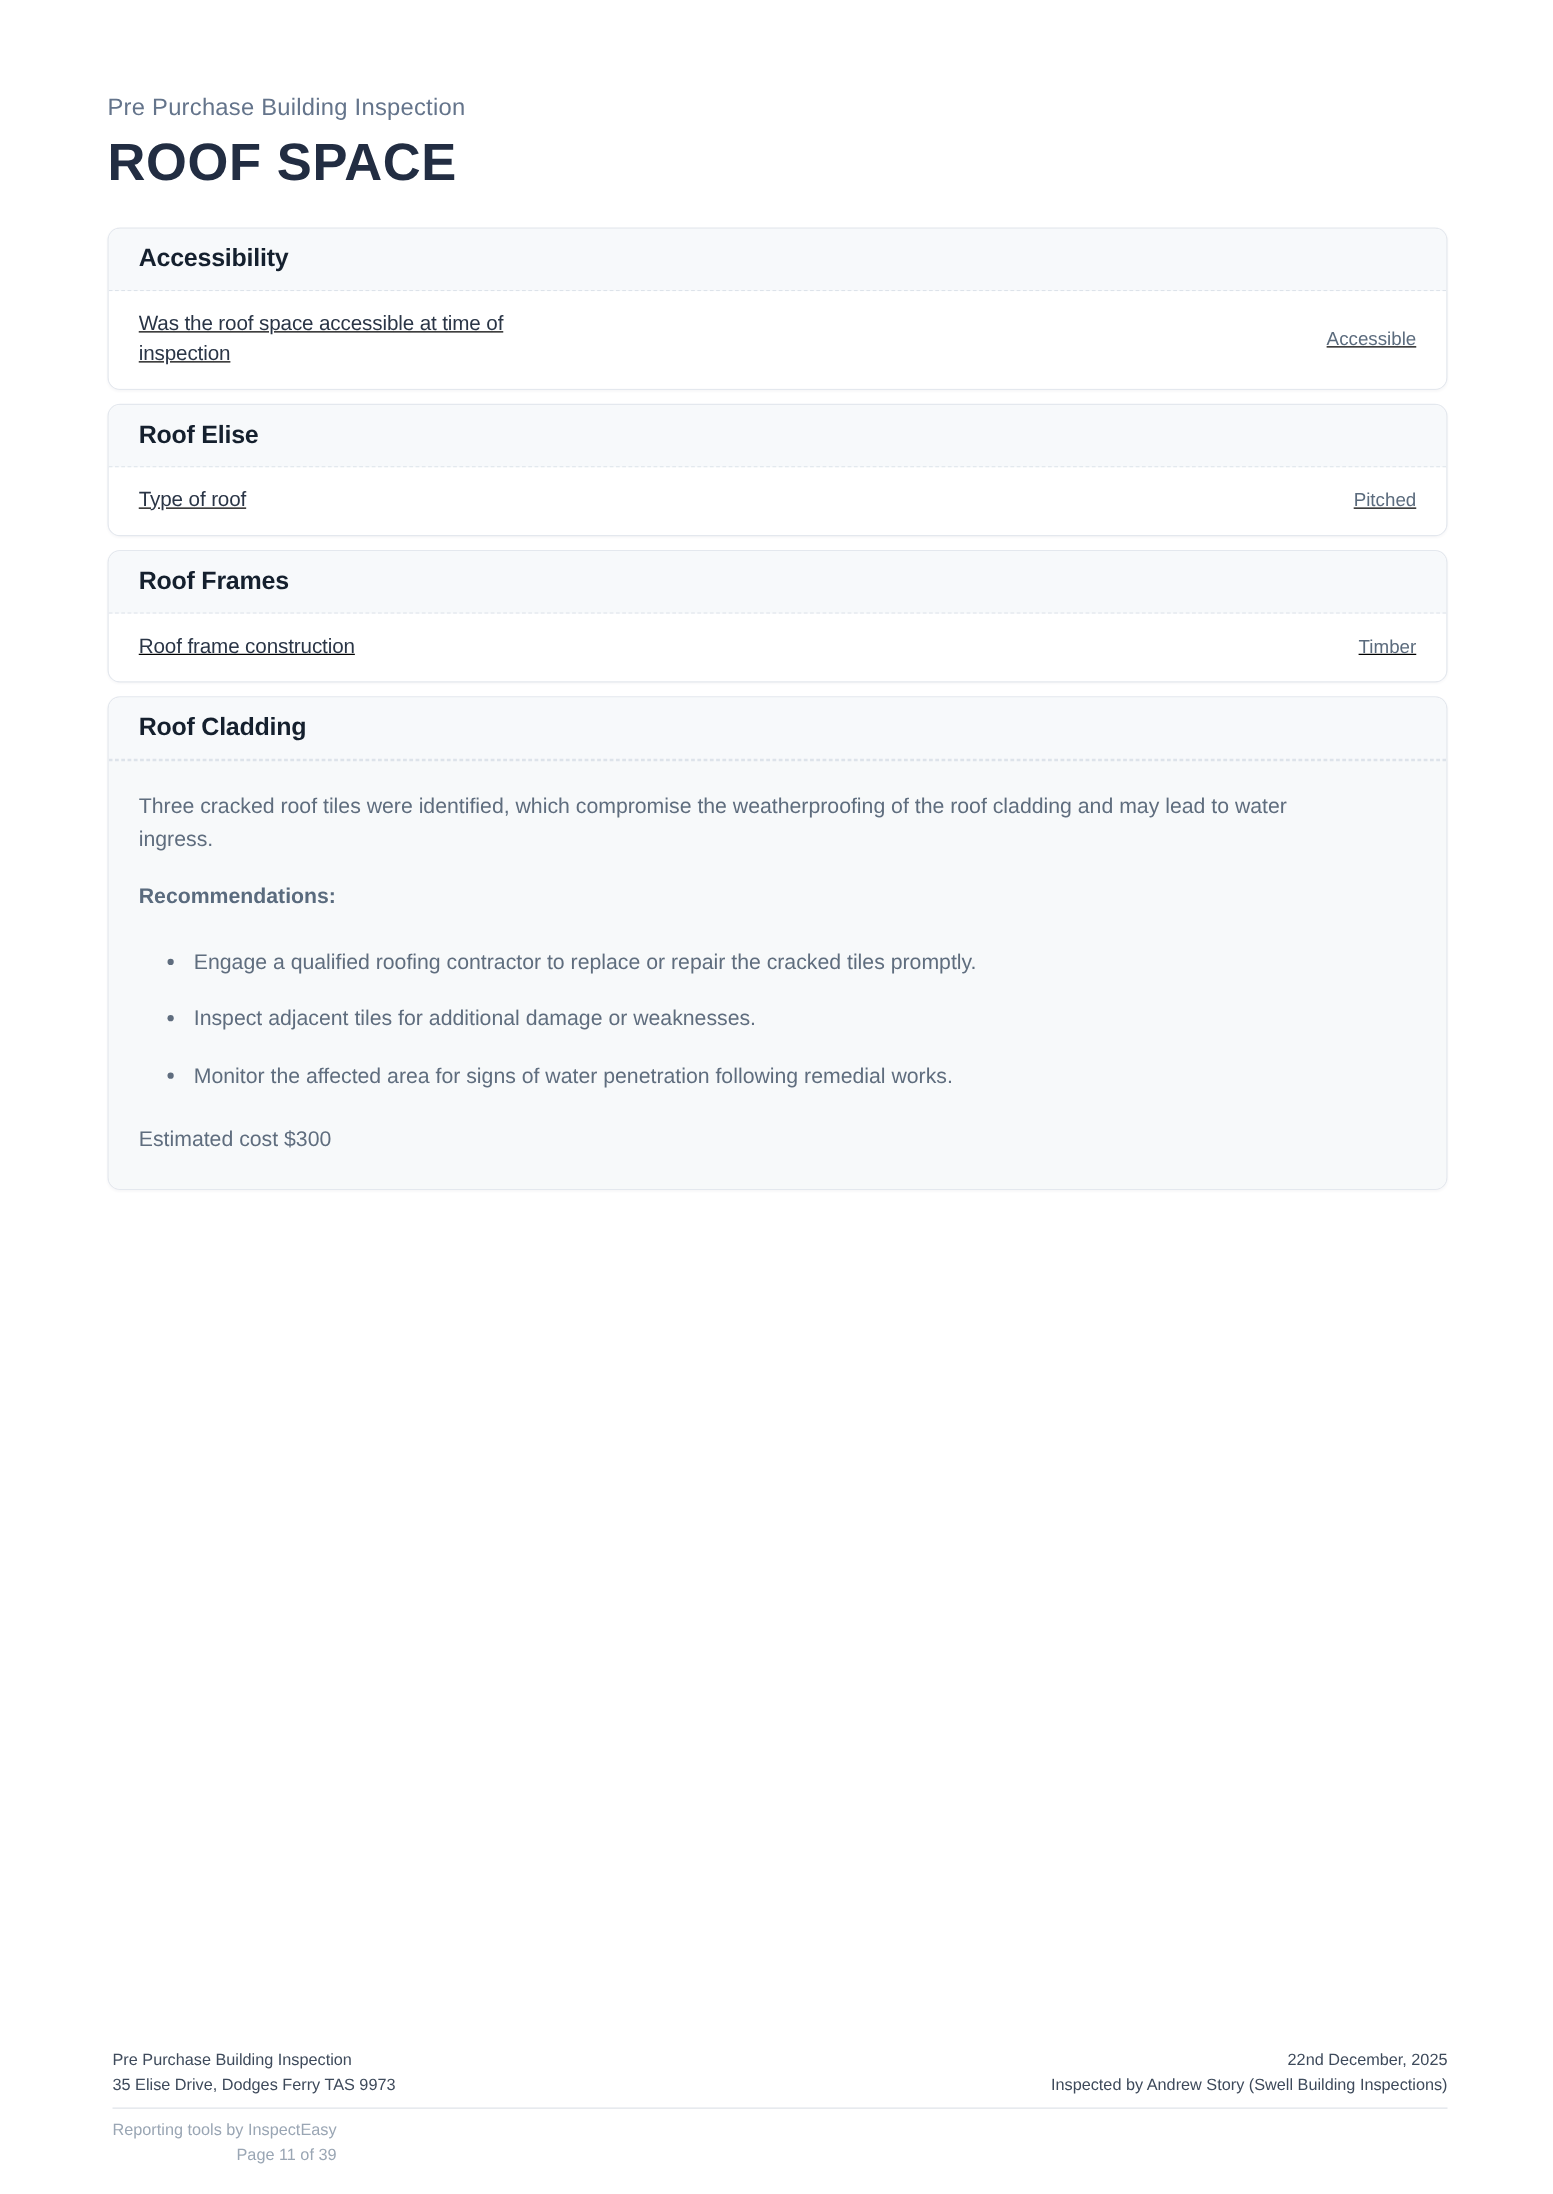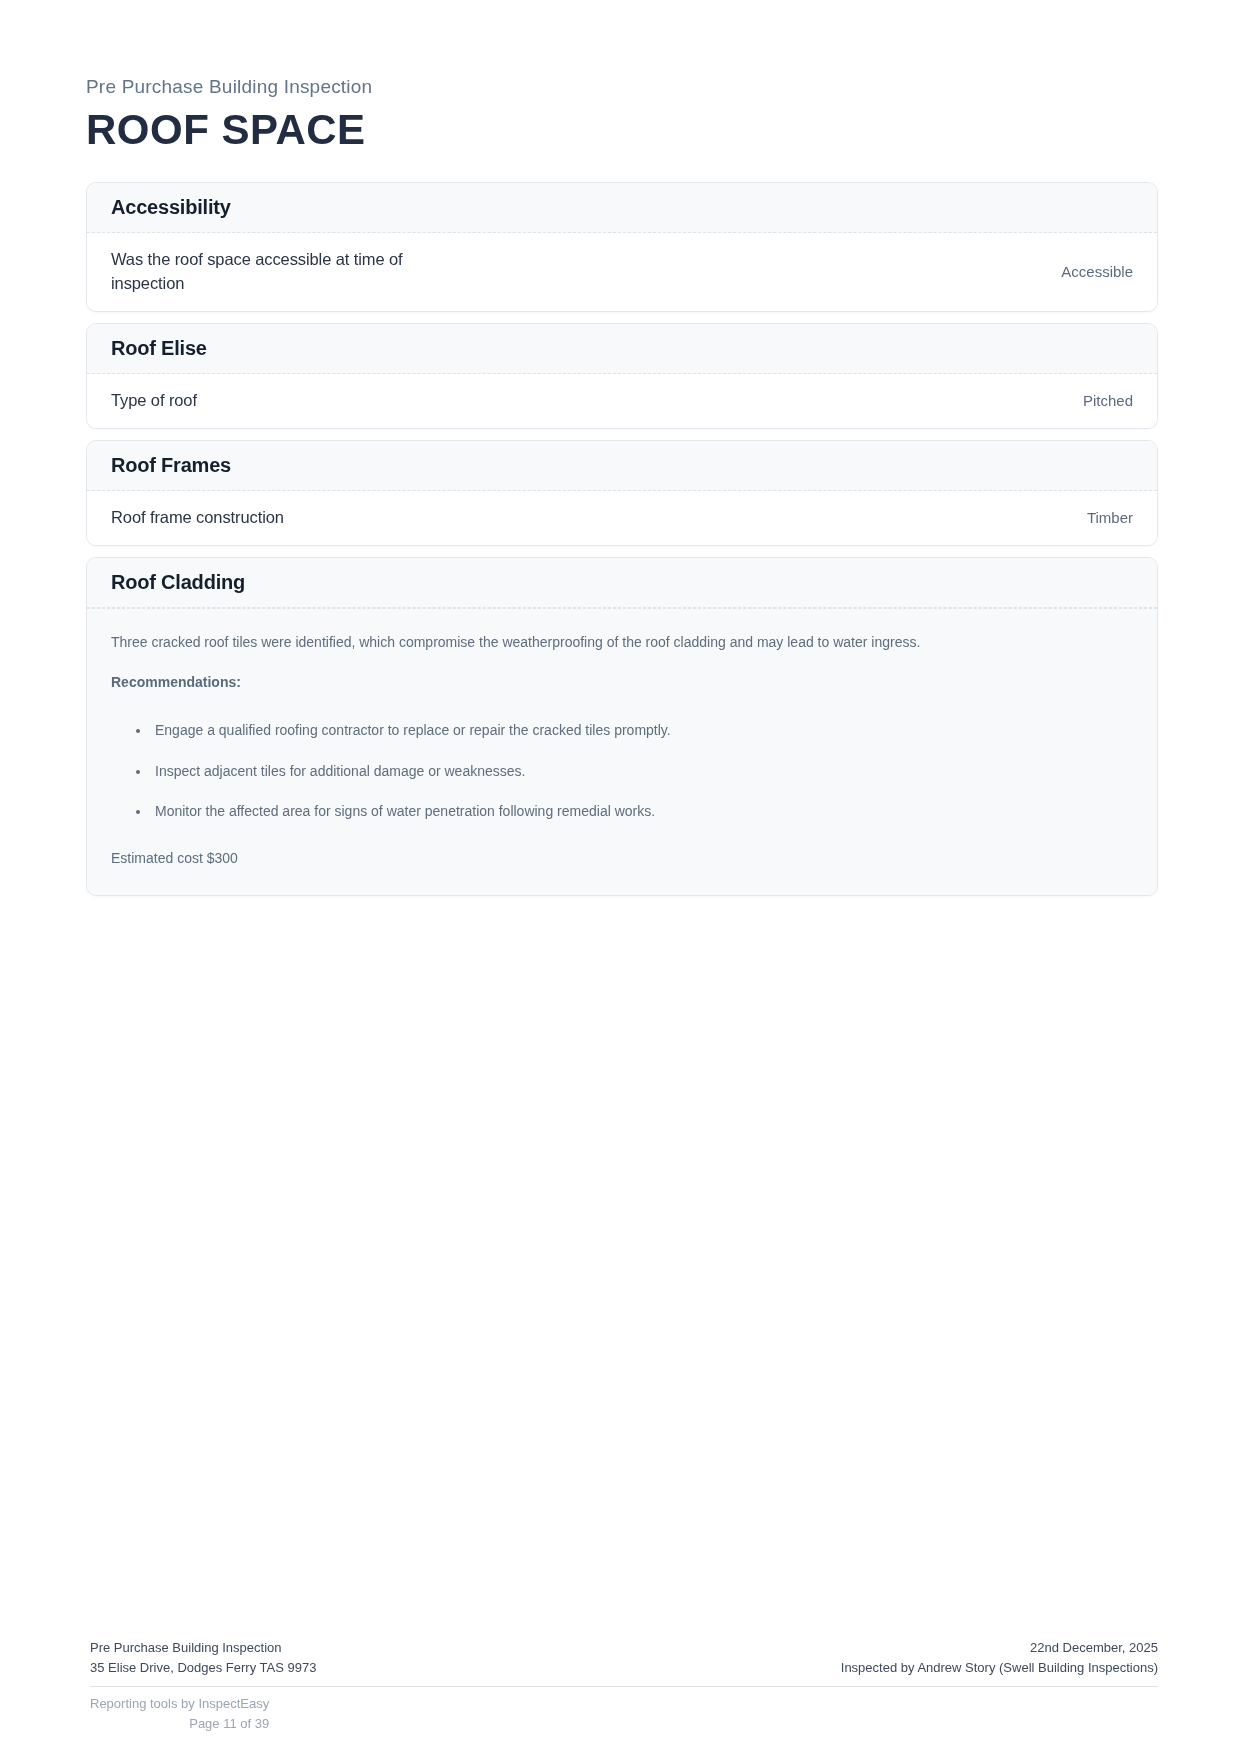--- a/index.html
+++ b/index.html
@@ -21,33 +21,33 @@
   .card{
     border:1px solid var(--card-border);border-radius:10px;margin-bottom:11px;
     overflow:hidden;background:#ffffff;box-shadow:0 1px 2px rgba(30,41,59,.03);
   }
   .card-head{
     background:var(--card-head-bg);padding:13px 24px;font-size:20px;font-weight:700;
     color:var(--heading-text);border-bottom:1px dashed var(--dash);letter-spacing:-.2px;
   }
   .row{
     display:flex;justify-content:space-between;align-items:center;
-    padding:15px 24px;background:#ffffff;
+    padding:15px 24px;background:#ffffff;text-decoration:underline;
   }
   .row + .row{border-top:1px dashed var(--dash);}
   .q{font-size:16.5px;color:var(--question-text);line-height:1.45;letter-spacing:-.1px;}
   .q.narrow{max-width:330px;}
   .a{font-size:15px;color:var(--answer-text);text-align:right;white-space:nowrap;padding-left:20px;}
   .badge{
     background:var(--badge-bg);color:var(--badge-text);font-weight:700;font-size:15px;
     padding:8px 15px;border-radius:7px;white-space:nowrap;
   }
   .note{
     background:var(--note-bg);border-top:1px dashed var(--dash);
-    padding:22px 24px 26px 24px;color:var(--note-text);font-size:14px;line-height:1.6;
+    padding:22px 24px 26px 24px;color:var(--note-text);font-size:17px;line-height:1.6;
   }
   .note p.para{max-width:960px;margin-bottom:18px;}
   .note p.rec{font-weight:700;color:#5a6b7e;margin-bottom:26px;}
   .note ul{list-style:disc;margin:0 0 24px 40px;}
   .note li{margin-bottom:18px;padding-left:4px;}
   .note li:last-child{margin-bottom:0;}
   .note p.cost{margin-top:24px;}
   .footer{
     position:absolute;left:90px;right:84px;top:1638px;font-size:13px;line-height:1.55;
   }

